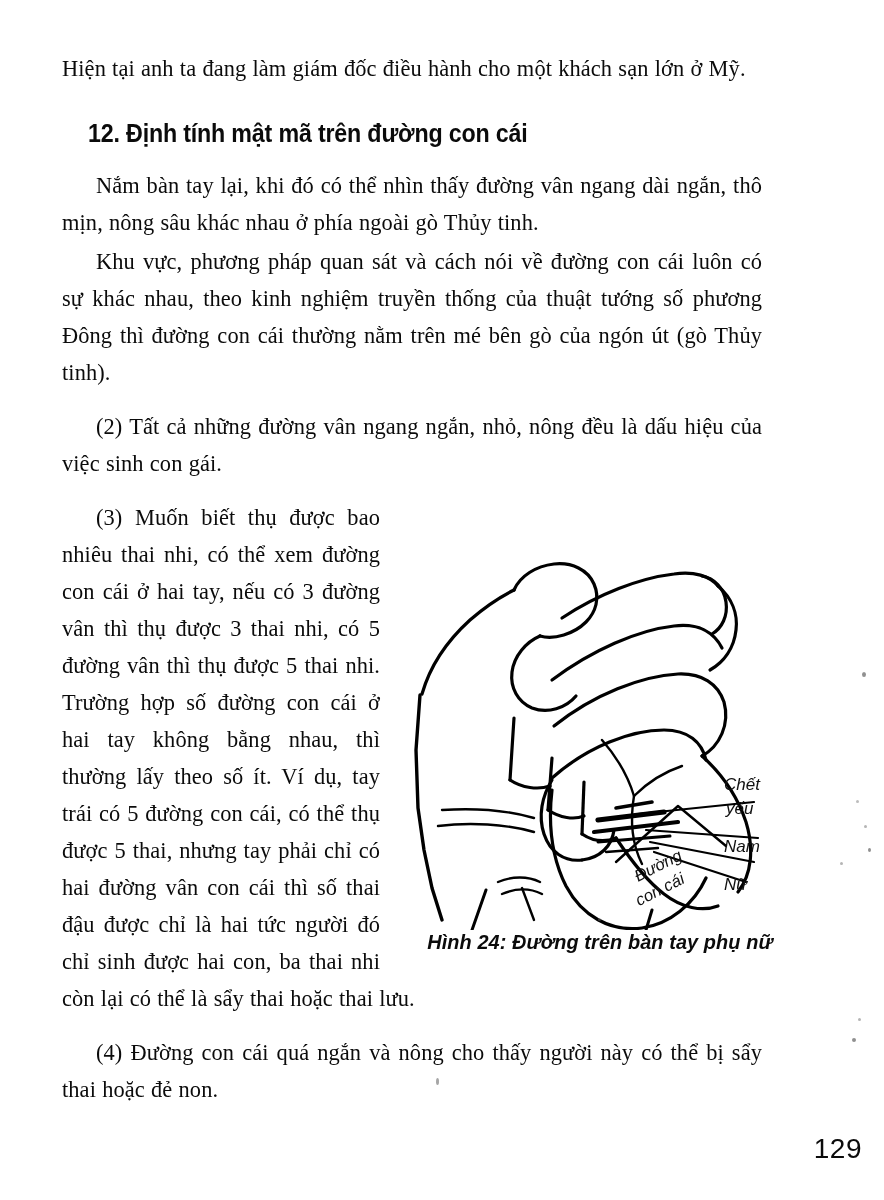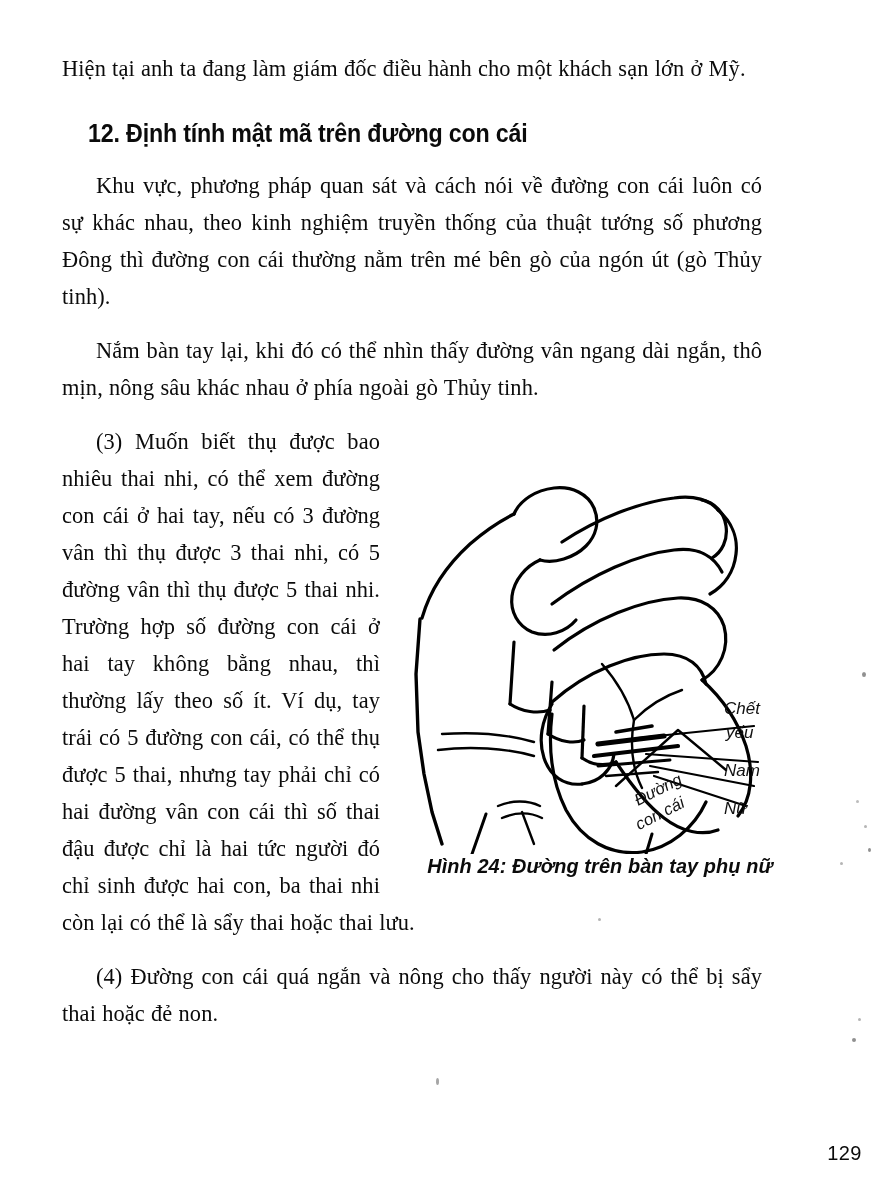--- a/index.html
+++ b/index.html
@@ -94,21 +94,21 @@
     stroke-linecap: round;
     stroke-linejoin: round;
   }
 
   
   .folio {
     position: absolute;
     right: 68px;
     bottom: 35px;
     font-family: "Liberation Sans", "DejaVu Sans", sans-serif;
-    font-size: 20px;
+    font-size: 28px;
     letter-spacing: 0.5px;
   }
 
   
   .speck {
     position: absolute;
     background: #6b6b6b;
     border-radius: 50%;
     opacity: .75;
   }
@@ -117,25 +117,26 @@
 <body>
 
 <div class="page">
 
   <div class="content">
 
     <p class="body no-just">Hiện tại anh ta đang làm giám đốc điều hành cho một khách sạn lớn ở Mỹ.</p>
 
     <h2 class="heading">12. Định tính mật mã trên đường con cái</h2>
 
+    <p class="body indent gap-top">Nắm bàn tay lại, khi đó có thể nhìn thấy đường vân ngang dài ngắn, thô mịn, nông sâu khác nhau ở phía ngoài gò Thủy tinh.</p>
+
     <p class="body indent">Khu vực, phương pháp quan sát và cách nói về đường con cái luôn có sự khác nhau, theo kinh nghiệm truyền thống của thuật tướng số phương Đông thì đường con cái thường nằm trên mé bên gò của ngón út (gò Thủy tinh).</p>
 
-    <p class="body indent gap-top">Nắm bàn tay lại, khi đó có thể nhìn thấy đường vân ngang dài ngắn, thô mịn, nông sâu khác nhau ở phía ngoài gò Thủy tinh.</p>
-
-
+
+    <p class="body indent gap-top">(2) Tất cả những đường vân ngang ngắn, nhỏ, nông đều là dấu hiệu của việc sinh con gái.</p>
 
     <div class="figure">
       <svg width="404" height="440" viewBox="0 0 404 440" role="img">
 
         <g class="hand-line" stroke-width="3.2">
 
           <path d="M18 205 L14 260 L16 318 L22 360 L30 398 L40 430" stroke-width="3.4"></path>
 
           <path d="M20 204 C28 176 46 150 68 130 C84 116 100 106 112 100"></path>
 

